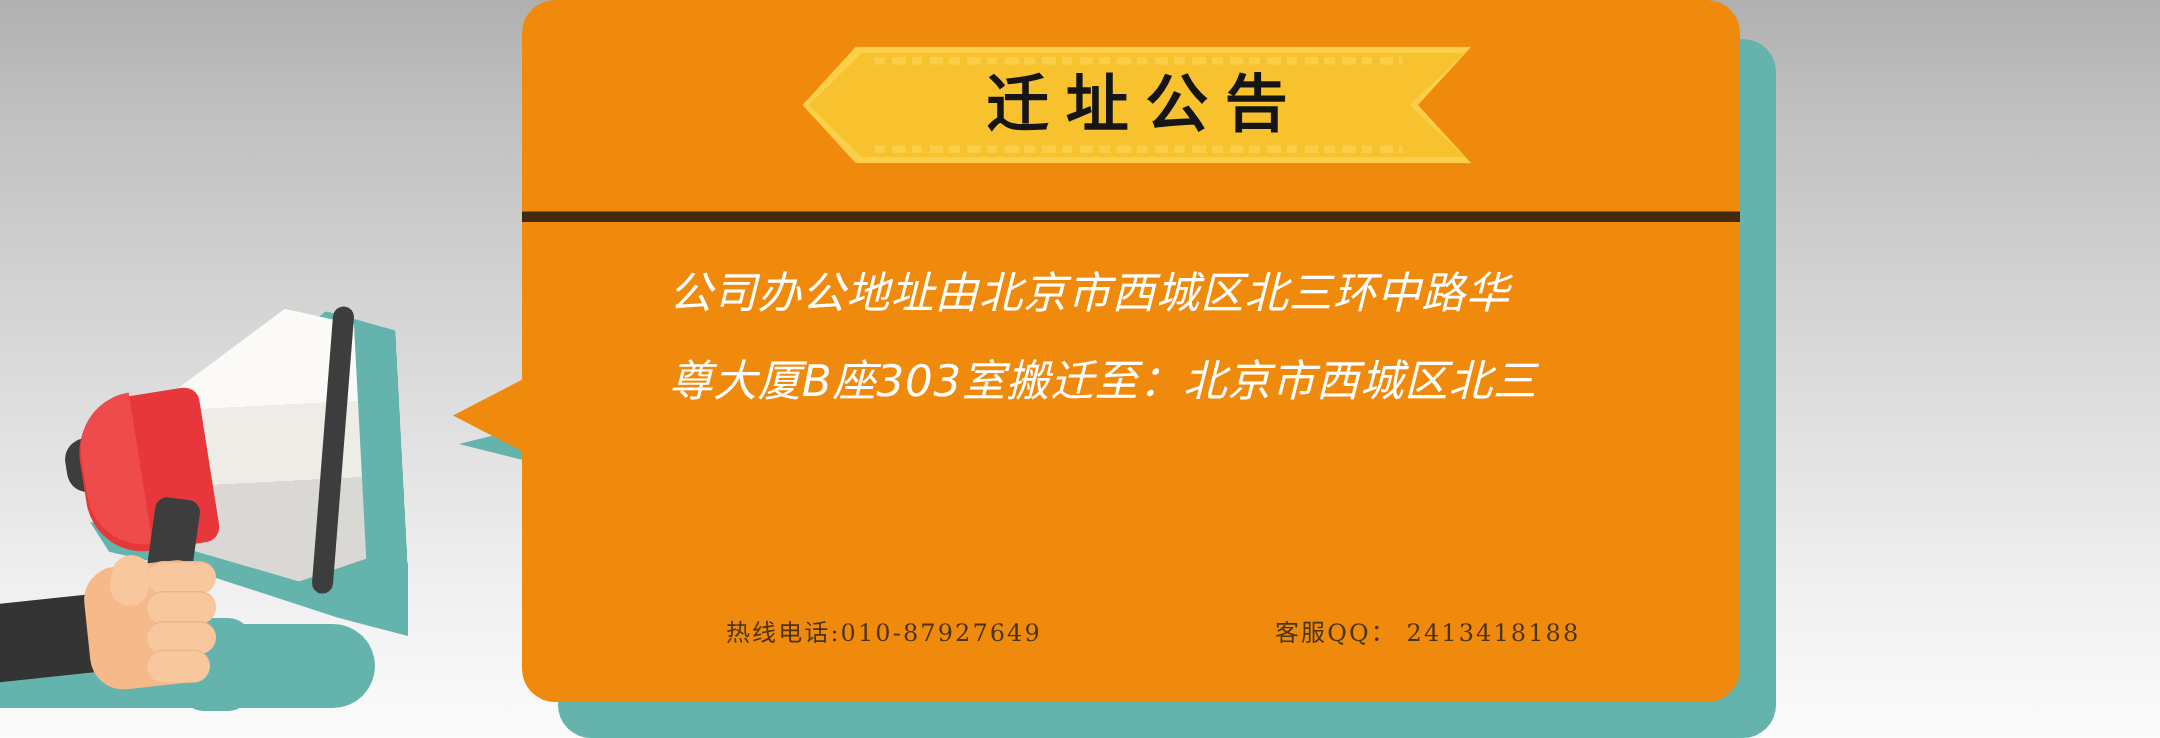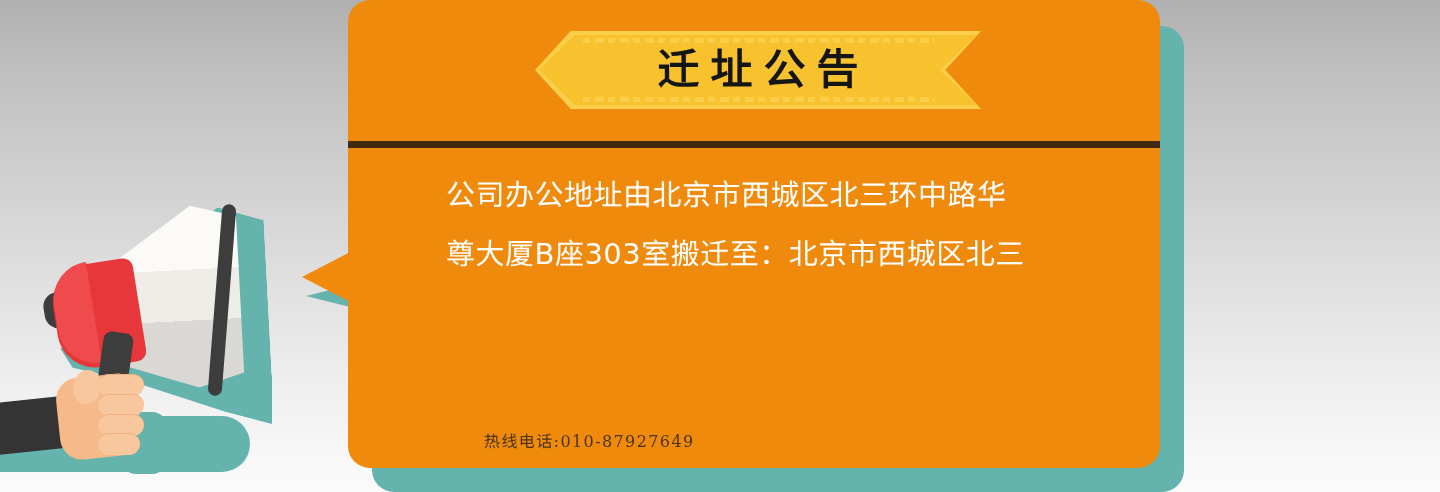--- a/index.html
+++ b/index.html
@@ -148,30 +148,29 @@
     position: absolute;
     left: 446px;
     top: 166px;
     width: 645px;
     color: #ffffff;
     font-size: 29px;
     line-height: 59px;
     letter-spacing: 0.5px;
     font-family: "DejaVu Sans", "Liberation Sans", sans-serif;
   }
-  .body-copy .line { display: block; white-space: nowrap; }
+  .body-copy .line { display: block; white-space: nowrap; font-style: italic; }
 
   
   .contacts {
     position: absolute;
     left: 348px;
     top: 408px;
     width: 967px;
     height: 28px;
-    margin-top: 20px;
   }
   .contact {
     position: absolute;
     top: 0;
     color: #4a3415;
     font-size: 16px;
     letter-spacing: 1.4px;
     font-family: "DejaVu Serif", "Liberation Serif", serif;
     white-space: nowrap;
   }
@@ -351,15 +350,16 @@
 
   <div class="divider"></div>
 
   <div class="body-copy">
     <span class="line">公司办公地址由北京市西城区北三环中路华</span>
     <span class="line">尊大厦B座303室搬迁至：北京市西城区北三</span>
   </div>
 
   <div class="contacts">
     <span class="contact contact-phone">热线电话:010-87927649</span>
+    <span class="contact contact-qq">客服QQ： 2413418188</span>
   </div>
 
 </div>
 
 </body></html>

